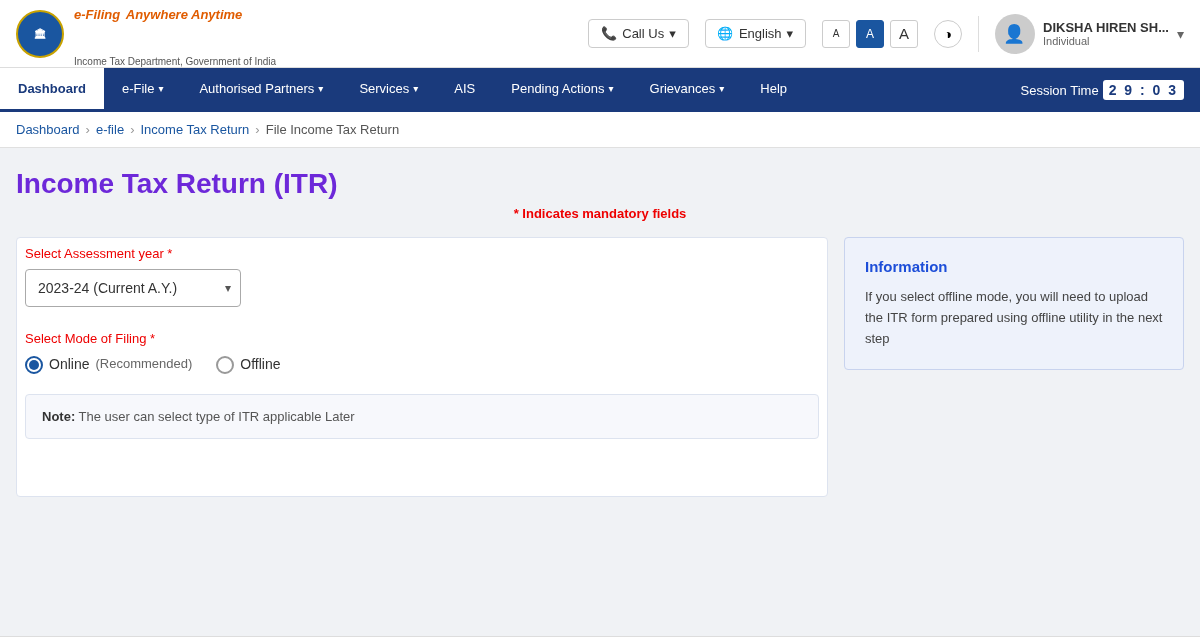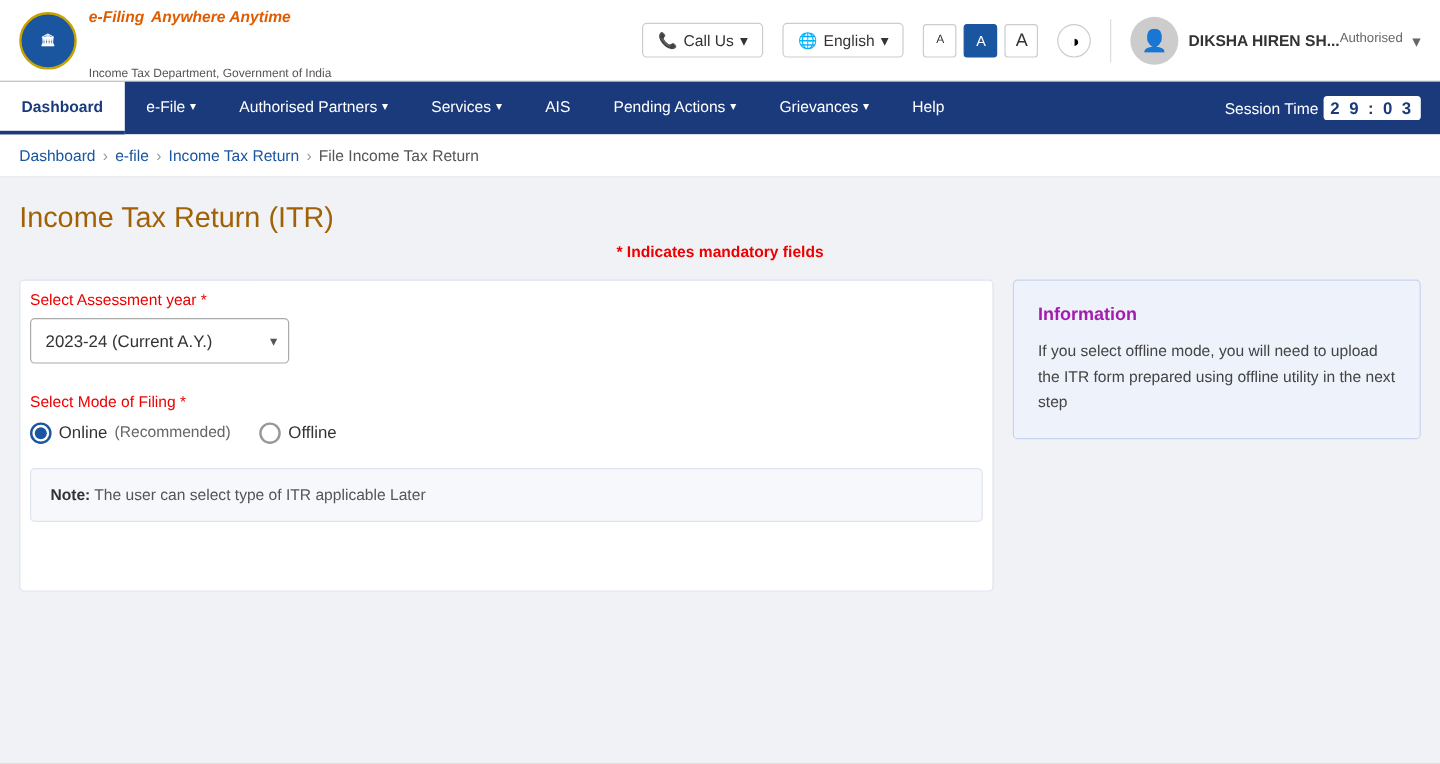--- a/index.html
+++ b/index.html
@@ -111,21 +111,21 @@
       width: 40px;
       height: 40px;
       border-radius: 50%;
       background: #ccc;
       display: flex;
       align-items: center;
       justify-content: center;
       color: #555;
       font-size: 18px;
     }
-    .user-info { display: flex; flex-direction: row; }
+    .user-info { display: flex; flex-direction: column; }
     .user-name { font-weight: bold; color: #333; font-size: 13px; }
     .user-type { color: #666; font-size: 11px; }
 
     
     .nav-bar {
       background: #1a3a7c;
       display: flex;
       align-items: center;
       padding: 0 0;
       height: 44px;
@@ -182,23 +182,23 @@
     .breadcrumb a { color: #1a56a0; text-decoration: none; }
     .breadcrumb-sep { color: #999; }
 
     
     .page-content {
       padding: 20px 16px;
       background: #f0f2f5;
       min-height: calc(637px - 68px - 44px - 37px);
     }
     .page-title {
-      font-size: 24px;
-      font-weight: normal;
-      color: #a16207;
+      font-size: 28px;
+      font-weight: bold;
+      color: #6d28d9;
       margin-bottom: 6px;
     }
     .mandatory-note {
       color: #555;
       font-size: 13px;
       text-align: center;
       margin-bottom: 16px;
       font-weight: bold;
     }
     .mandatory-note span { color: #e00; }
@@ -307,21 +307,21 @@
       background: #eef2fb;
       border: 1px solid #c8d3ee;
       border-radius: 4px;
       padding: 20px;
       width: 340px;
       min-width: 300px;
     }
     .info-title {
       font-size: 15px;
       font-weight: bold;
-      color: #a21caf;
+      color: #1d4ed8;
       margin-bottom: 12px;
     }
     .info-text {
       font-size: 13px;
       color: #444;
       line-height: 1.6;
     }
 
     
     .footer-bar {
@@ -365,21 +365,21 @@
       <button class="font-btn" style="font-size:10px;">A</button>
       <button class="font-btn active">A</button>
       <button class="font-btn" style="font-size:15px;">A</button>
     </div>
     <button class="contrast-btn">◑</button>
     <div class="divider-v"></div>
     <div class="user-area">
       <div class="user-avatar">👤</div>
       <div class="user-info">
         <span class="user-name">DIKSHA HIREN SH...</span>
-        <span class="user-type">Authorised</span>
+        <span class="user-type">Individual</span>
       </div>
       <span style="color:#666;">▾</span>
     </div>
   </div>
 </div>
 
 <div class="nav-bar">
   <div class="nav-item active">
     <span>Dashboard</span>
   </div>

